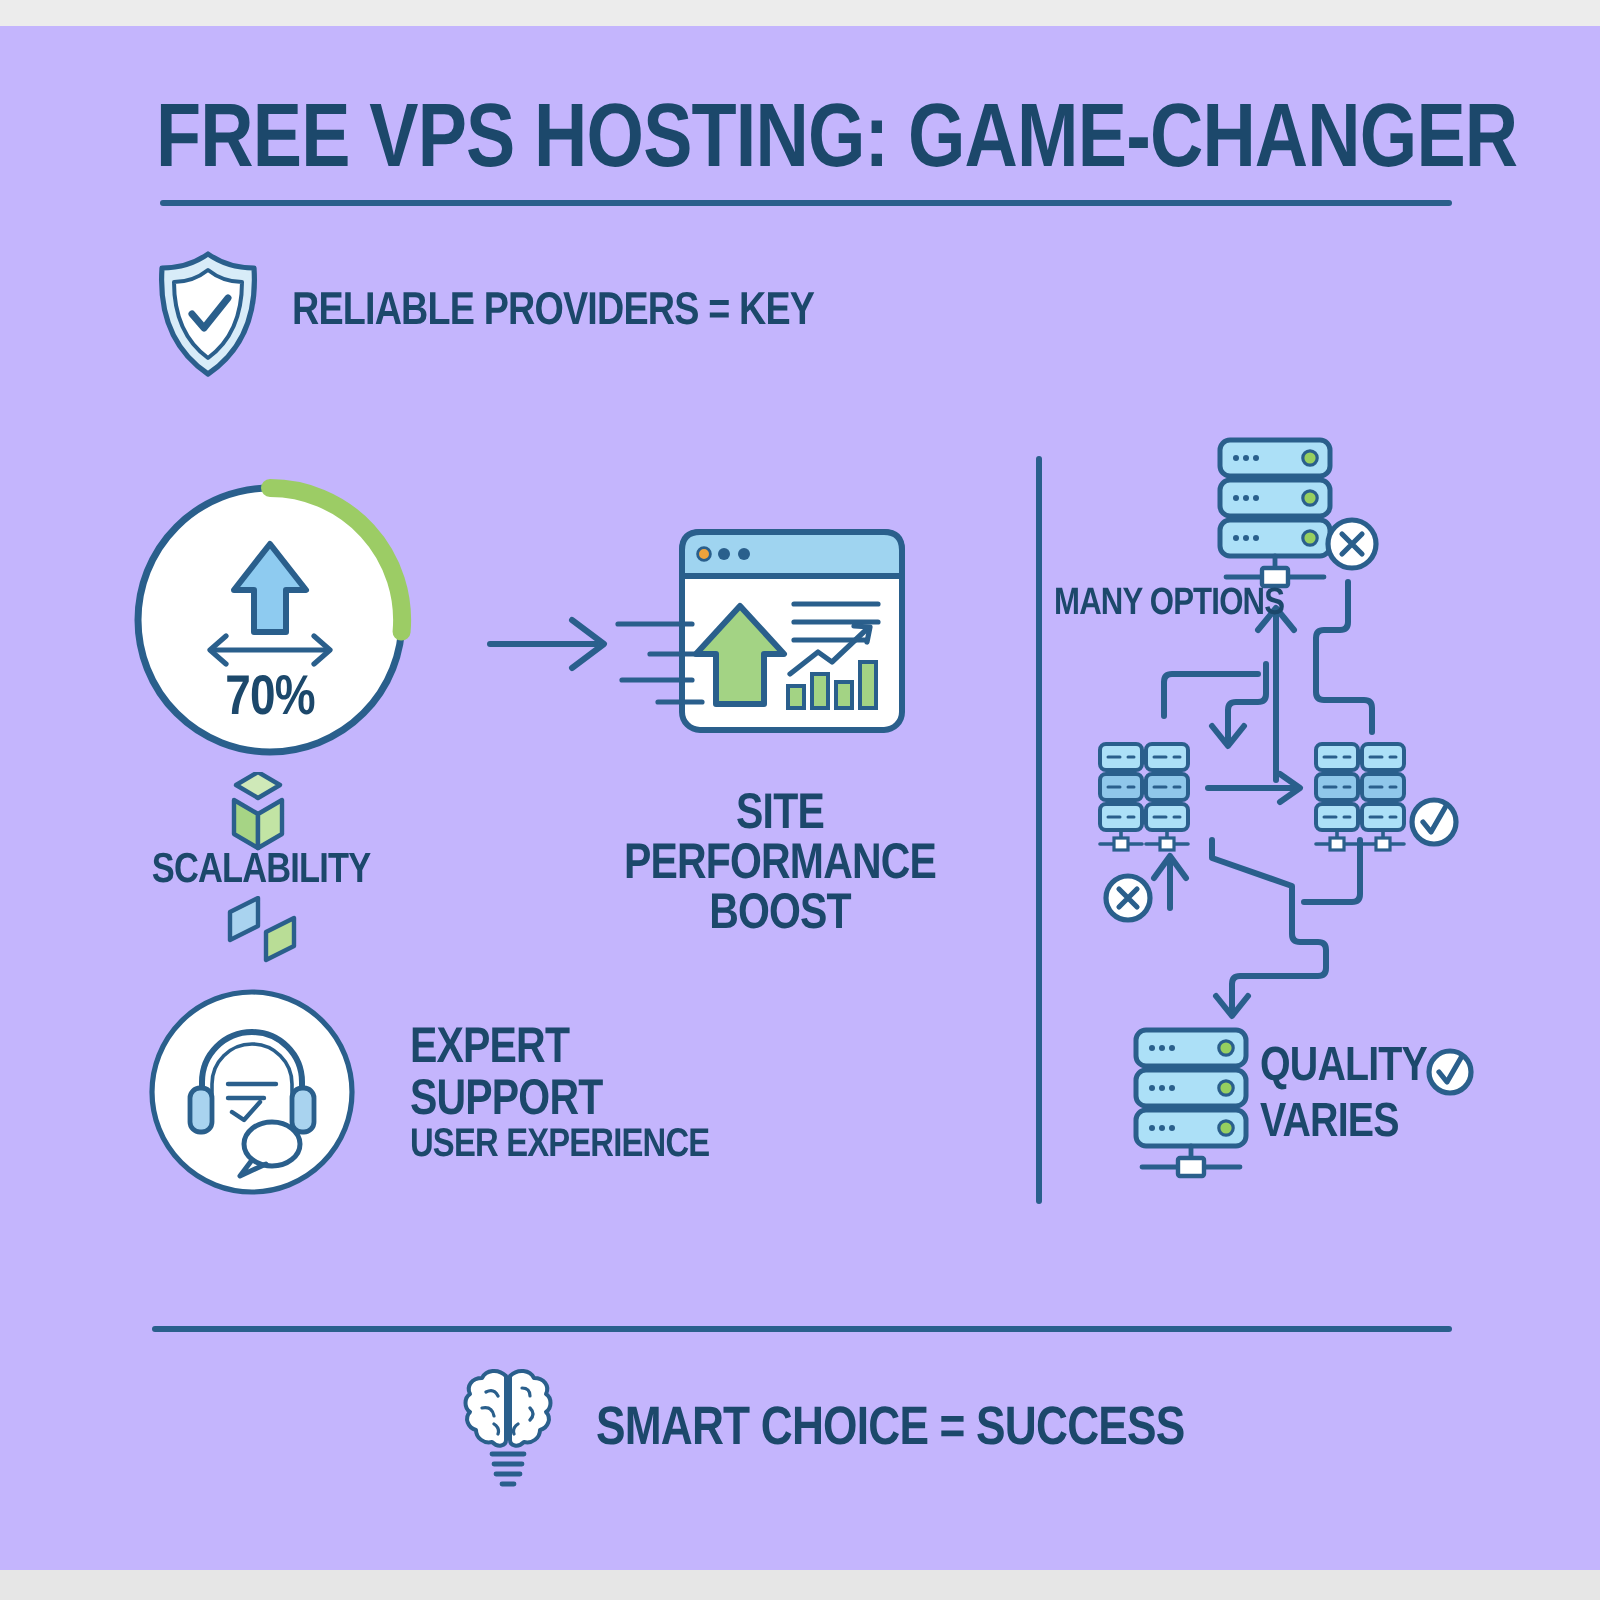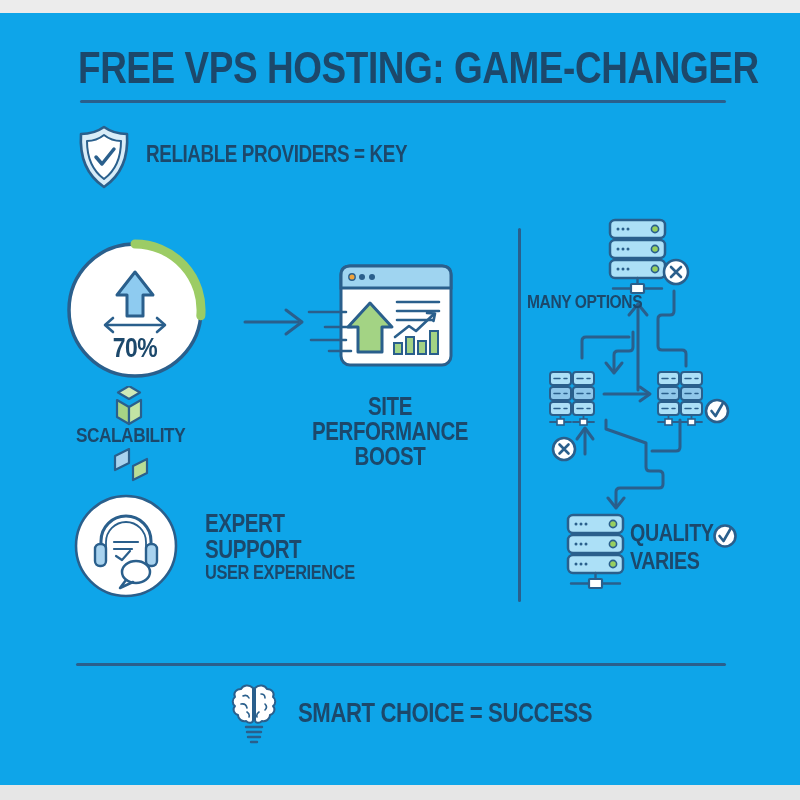--- a/index.html
+++ b/index.html
@@ -1,18 +1,18 @@
 <!DOCTYPE html>
 <html><head>
 <meta charset="utf-8">
 <style>
   html,body{margin:0;padding:0;background:#fff;}
   .canvas{
     position:relative;width:800px;height:800px;margin:0 auto;
-    background:#0ea5e9;overflow:hidden;
+    background:#c4b5fd;overflow:hidden;
     font-family:"Liberation Sans",sans-serif;color:#1c486b;
   }
   .band{position:absolute;left:0;width:800px;background:#ececec;}
   .abs{position:absolute;}
   .txt{font-weight:bold;color:#1c486b;letter-spacing:-0.5px;line-height:1.05;}
   .cxl{transform:scaleX(0.82);transform-origin:0 0;}
   .cxc{transform:scaleX(0.82);transform-origin:50% 0;}
   .pre{white-space:pre-line;}
   .center{text-align:center;}
   .rule{position:absolute;background:#2a5f8c;border-radius:2px;}

